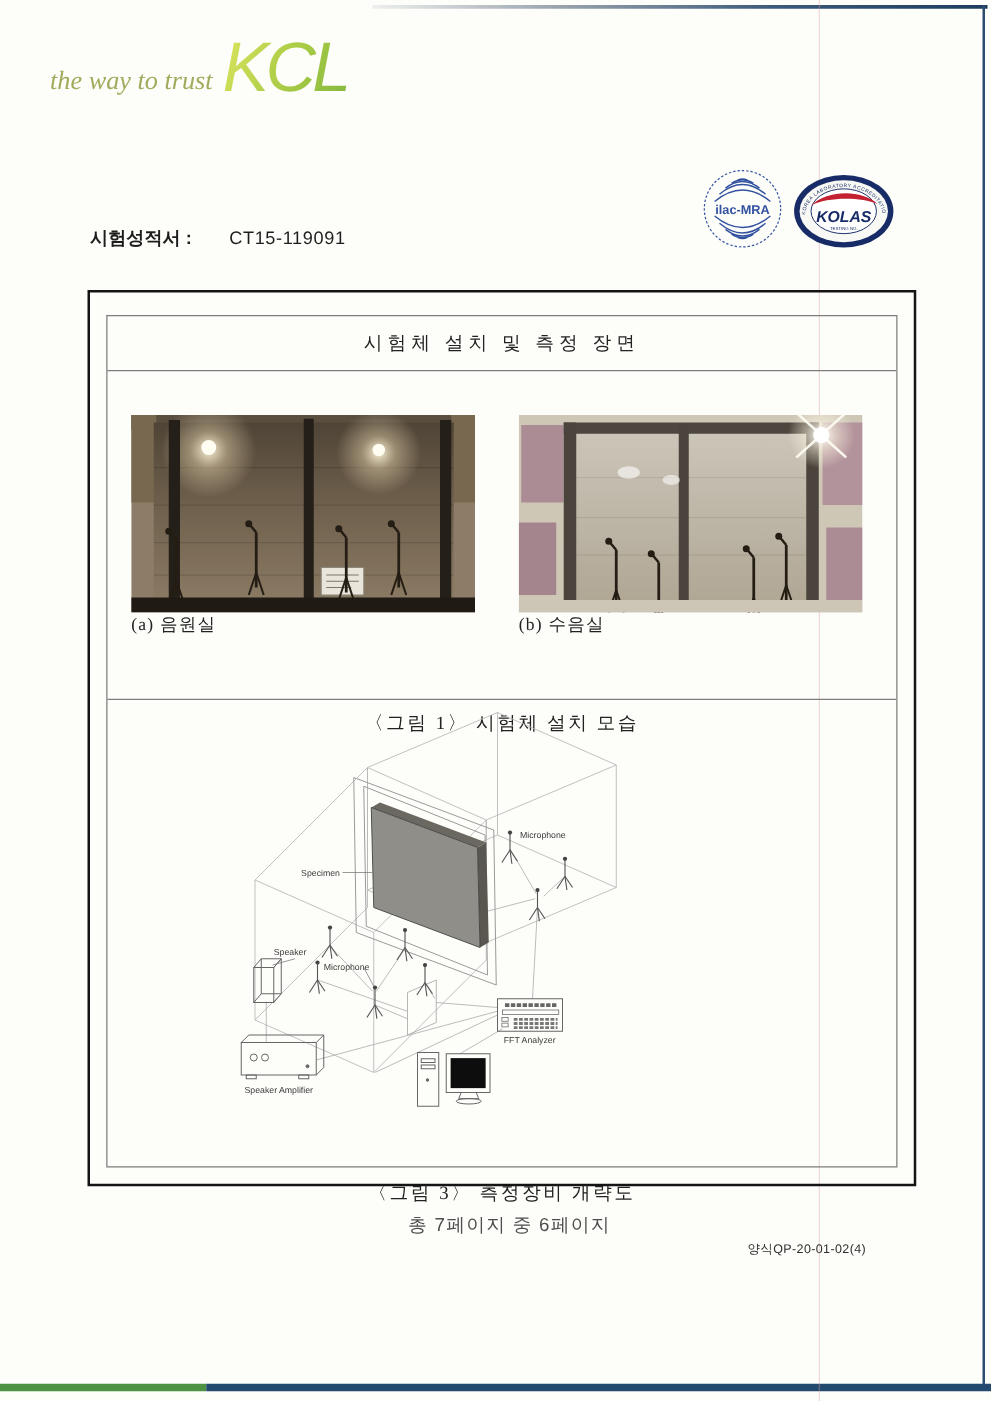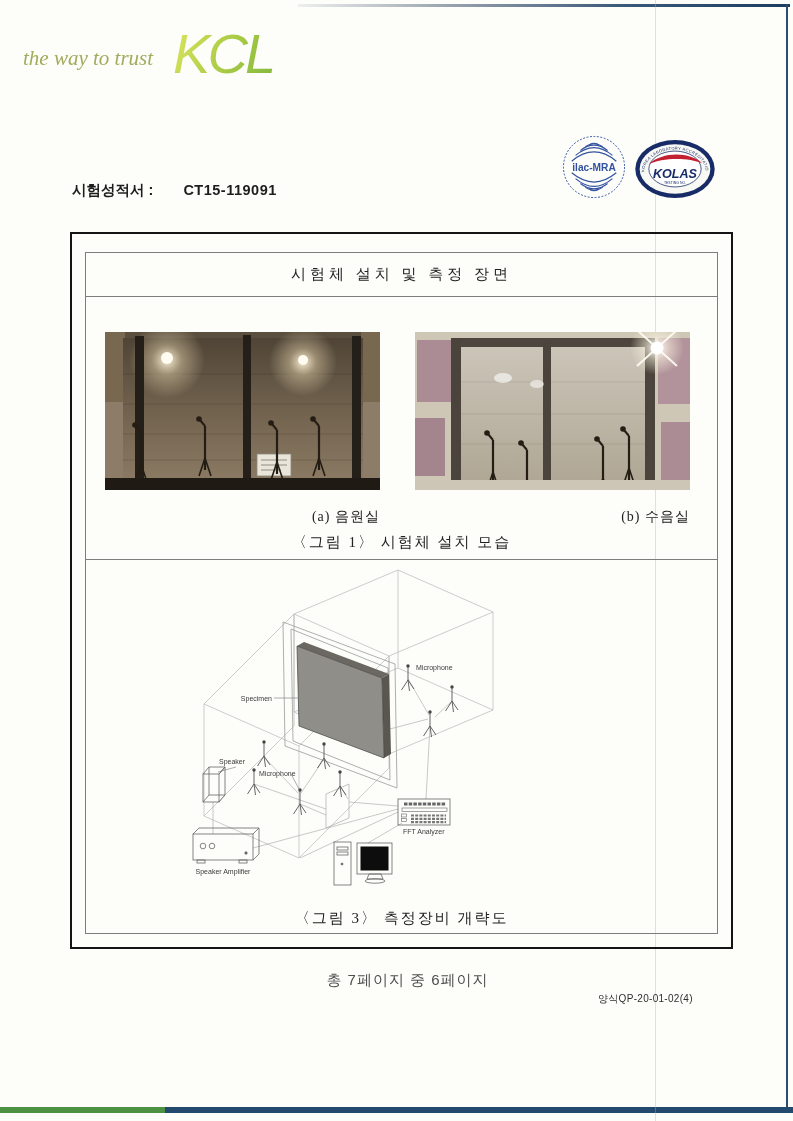--- a/index.html
+++ b/index.html
@@ -8,51 +8,51 @@
         font-family:"Liberation Sans","DejaVu Sans",sans-serif;color:#222;}
   
   .top-rule{position:absolute;left:298px;top:4px;width:492px;height:3px;
             background:linear-gradient(to right,rgba(150,160,170,.15),#9aa4ae 30%,#3c5a7a 65%,#1e3c60);}
   .right-rule{position:absolute;left:786px;top:4px;width:2px;height:1106px;background:#2c4d72;}
   .bottom-bar{position:absolute;left:0;top:1107px;width:793px;height:6px;display:flex;}
   .bottom-bar .seg-green{width:165px;height:100%;background:#4d9143;}
   .bottom-bar .seg-navy{flex:1;height:100%;background:#24496f;}
   .scan-line{position:absolute;left:655px;top:0;width:1px;height:1121px;background:rgba(213,160,160,.38);}
   
-  .brand{position:absolute;left:23px;top:26px;display:flex;align-items:flex-start;gap:12px;}
+  .brand{position:absolute;left:40px;top:26px;display:flex;align-items:center;}
   .tagline{font-family:"Liberation Serif","DejaVu Serif",serif;font-style:italic;
            font-size:21px;color:#a2ab5c;margin-top:20px;}
   .kcl{font-style:italic;font-weight:normal;font-size:56px;line-height:1;margin-left:8px;
        letter-spacing:-3px;color:#a9c84b;
        background:linear-gradient(115deg,#d3e05a 10%,#a9cb45 55%,#83b83f);
        -webkit-background-clip:text;background-clip:text;-webkit-text-fill-color:transparent;}
   
   .doc-title{position:absolute;left:297px;top:131px;font-size:35px;font-weight:700;
              letter-spacing:4px;color:#131313;}
   .report-no{position:absolute;left:72px;top:181px;font-size:14.5px;color:#1d1d1d;}
   .report-no .lbl{font-weight:700;}
-  .report-no .val{font-weight:700;margin-left:26px;letter-spacing:.5px;}
+  .report-no .val{font-weight:400;margin-left:26px;letter-spacing:.5px;}
   
   .ilac-logo{position:absolute;left:562px;top:135px;width:64px;height:64px;}
   .kolas-logo{position:absolute;left:630px;top:138px;width:90px;height:62px;}
   
   .outer-box{position:absolute;left:70px;top:232px;width:659px;height:713px;
              border:2.5px solid #141414;background:transparent;}
   .inner-box{position:absolute;left:13px;top:18px;right:13px;bottom:13px;border:1px solid #7d7d7d;padding-left:32px;}
   .section-title{position:absolute;top:0;left:0;right:0;height:43px;border-bottom:1px solid #7d7d7d;
                  display:flex;align-items:center;justify-content:center;
                  font-family:"Liberation Serif","DejaVu Serif",serif;font-size:15px;
                  letter-spacing:4px;color:#222;}
   .photo{position:absolute;top:79px;width:275px;height:158px;display:block;}
   .photo-a{left:19px;} .photo-b{left:329px;}
-  .pcap{position:absolute;top:255px;width:275px;text-align:right;
+  .pcap{position:absolute;top:238px;width:275px;text-align:left;
         font-family:"Liberation Serif","DejaVu Serif",serif;font-size:14px;color:#222;letter-spacing:1px;}
   .pcap-a{left:19px;} .pcap-b{left:329px;}
   .fig-cap{position:absolute;left:0;right:0;text-align:center;
-           font-family:"Liberation Serif","DejaVu Serif",serif;font-size:15px;color:#222;letter-spacing:2px;}
+           font-family:"Liberation Serif","DejaVu Serif",serif;font-size:15px;color:#222;letter-spacing:2px;margin-top:36px;}
   .fig-cap1{top:280px;} .fig-cap2{top:656px;}
   .divider1{position:absolute;top:306px;left:0;right:0;height:0;border-top:1px solid #7d7d7d;}
   .diagram{position:absolute;top:309px;left:0;width:629px;height:346px;display:block;}
   
   .page-info{position:absolute;top:971px;left:0;width:100%;text-align:center;
              font-size:15px;color:#4e4e4e;letter-spacing:1px;margin-left:11px;}
   .form-no{position:absolute;top:992px;left:598px;font-size:10px;color:#2e2e2e;letter-spacing:.3px;}
   svg text{font-family:"Liberation Sans","DejaVu Sans",sans-serif;}
 </style>
 </head>

